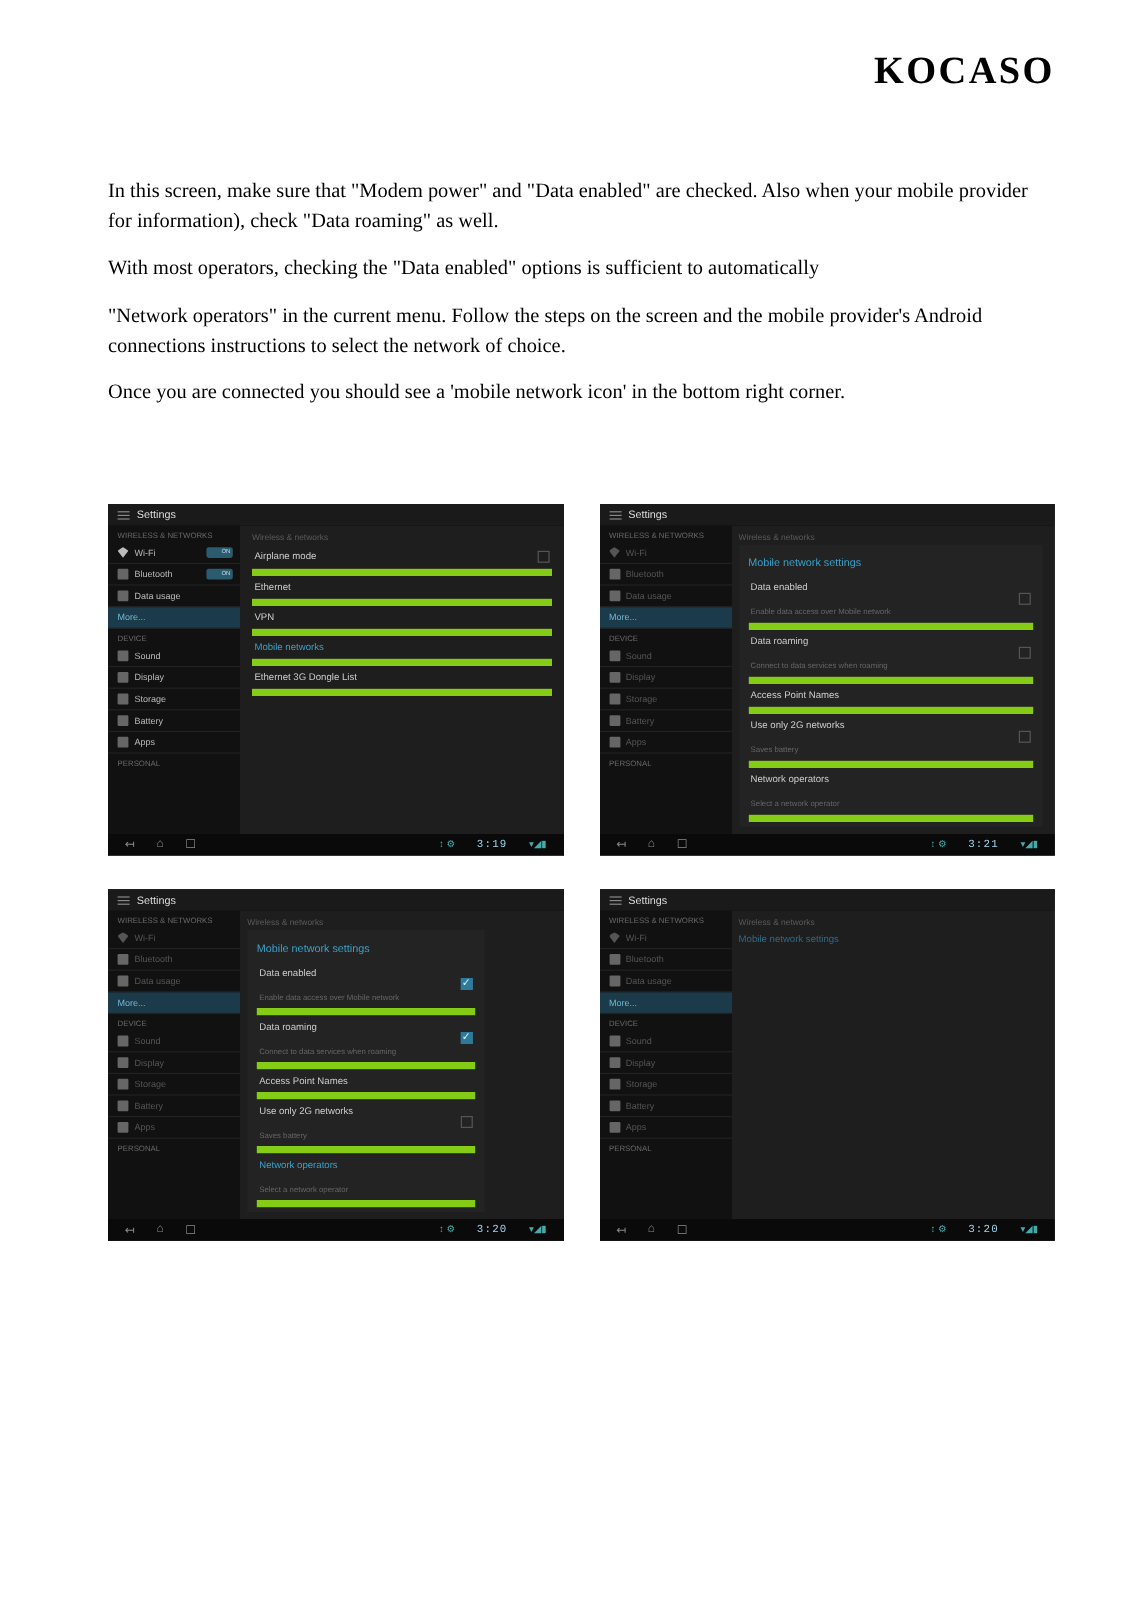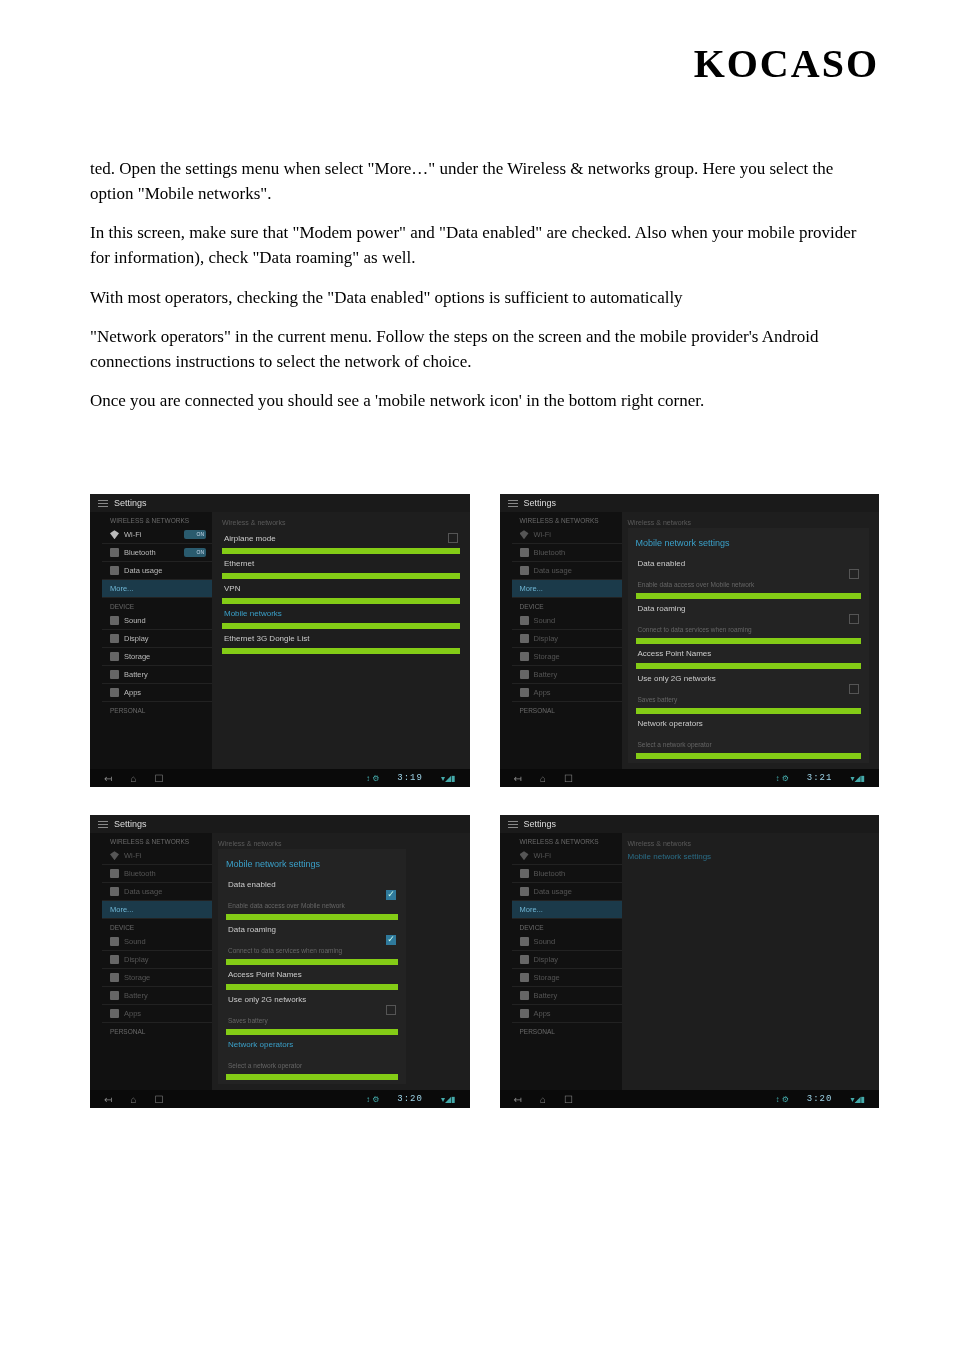--- a/index.html
+++ b/index.html
@@ -8,21 +8,21 @@
     height: 1350px;
     background: #fff;
     font-family: "Times New Roman", Times, serif;
     color: #000;
     padding: 40px 75px 40px 90px;
     position: relative;
   }
   .brand {
     text-align: right;
     font-family: Georgia, "Times New Roman", serif;
-    font-size: 40px;
+    font-size: 32px;
     font-weight: 900;
     letter-spacing: 2px;
     margin-bottom: 70px;
   }
   .bodytext {
     font-size: 17px;
     line-height: 1.45;
   }
   .bodytext p { margin-bottom: 15px; }
 
@@ -48,21 +48,21 @@
     font-size: 9px;
     padding: 4px 8px;
     display: flex;
     align-items: center;
     gap: 6px;
   }
   .slider-icon { display: inline-block; width: 10px; height: 8px;
     background: linear-gradient(#888,#888) 0 1px/10px 1px no-repeat,
                 linear-gradient(#888,#888) 0 4px/10px 1px no-repeat,
                 linear-gradient(#888,#888) 0 7px/10px 1px no-repeat; position: relative; }
-  .screen-body { flex: 1; display: flex; overflow: hidden; padding-left: 12px; }
+  .screen-body { flex: 1; display: flex; overflow: hidden; }
   .sidebar {
     width: 110px;
     background: #111;
     display: flex;
     flex-direction: column;
     font-size: 7.5px;
   }
   .section-hdr {
     color: #6a6a6a;
     font-size: 6.5px;
@@ -136,21 +136,20 @@
     letter-spacing: 1px;
   }
   .status-ic { color: #4aa; font-size: 8px; }
 </style>
 </head>
 <body>
 
 <div class="brand">KOCASO</div>
 
 <div class="bodytext">
-  <p>ted. Open the settings menu when select "More…" under the Wireless &amp; networks group. Here you select the option "Mobile networks".</p>
   <p>In this screen, make sure that "Modem power" and "Data enabled" are checked. Also when your mobile provider for information), check "Data roaming" as well.</p>
   <p>With most operators, checking the "Data enabled" options is sufficient to automatically</p>
   <p>"Network operators" in the current menu. Follow the steps on the screen and the mobile provider's Android connections instructions to select the network of choice.</p>
   <p>Once you are connected you should see a 'mobile network icon' in the bottom right corner.</p>
 </div>
 
 <div class="screens">
 
   <div class="screen">
     <div class="titlebar">

